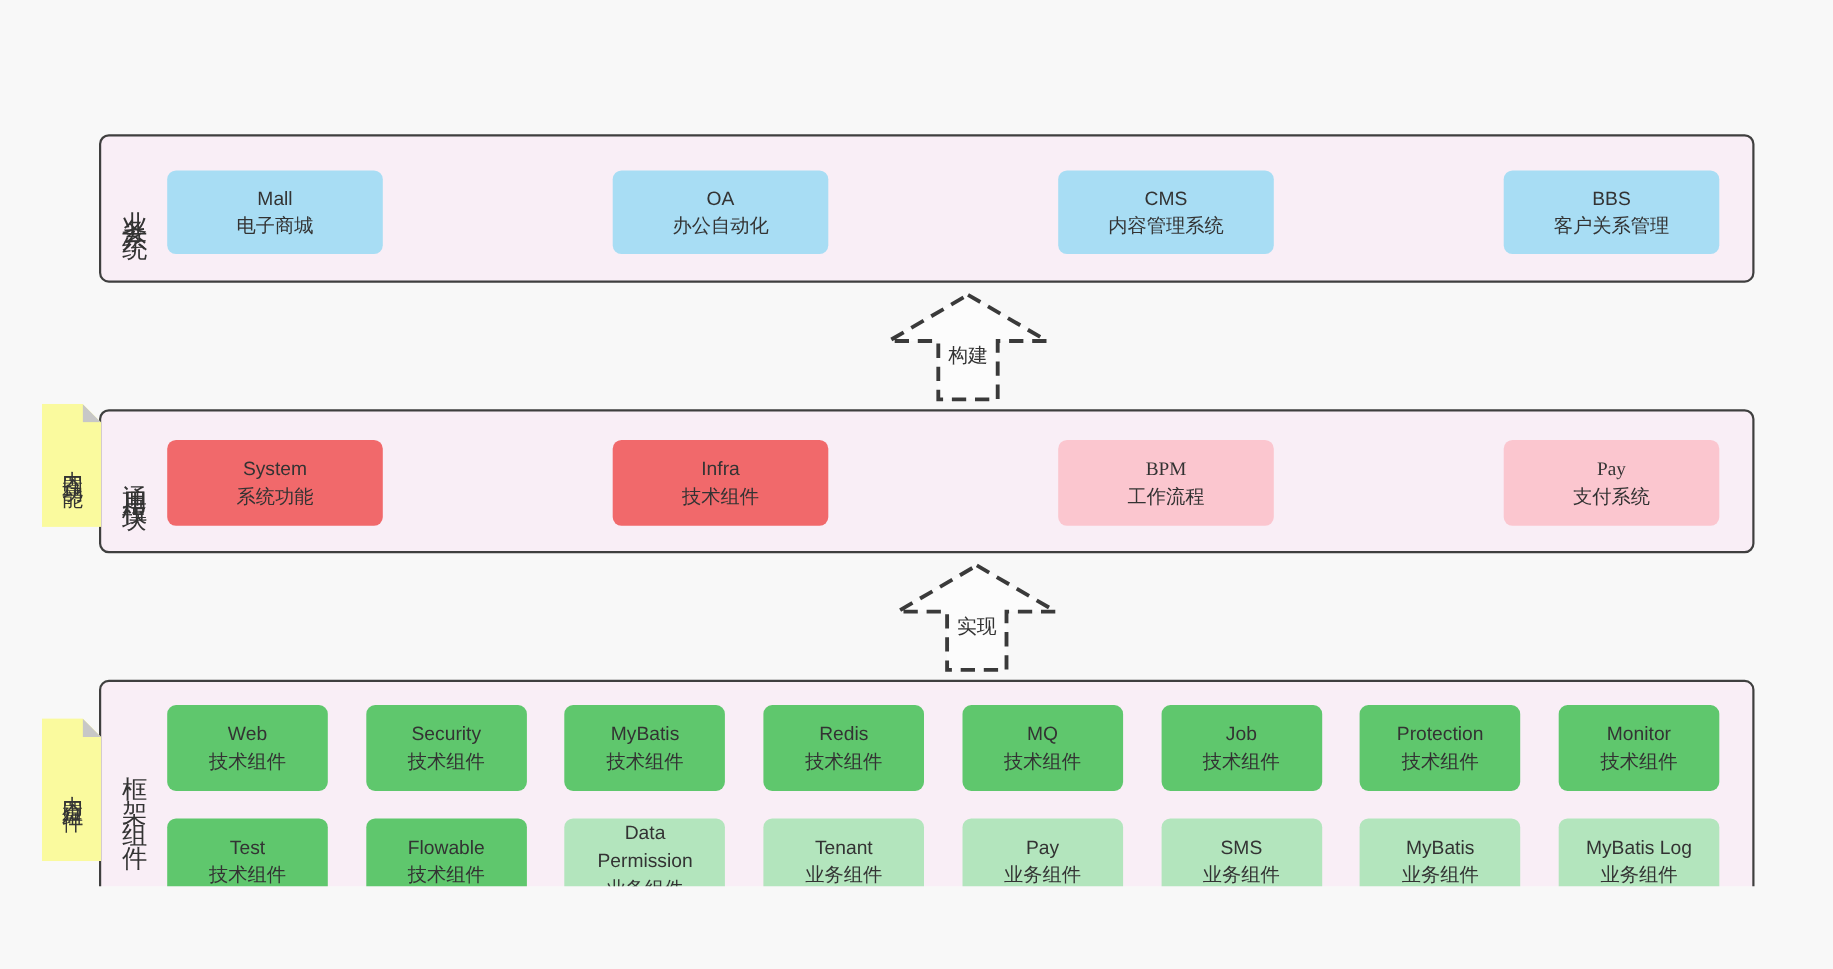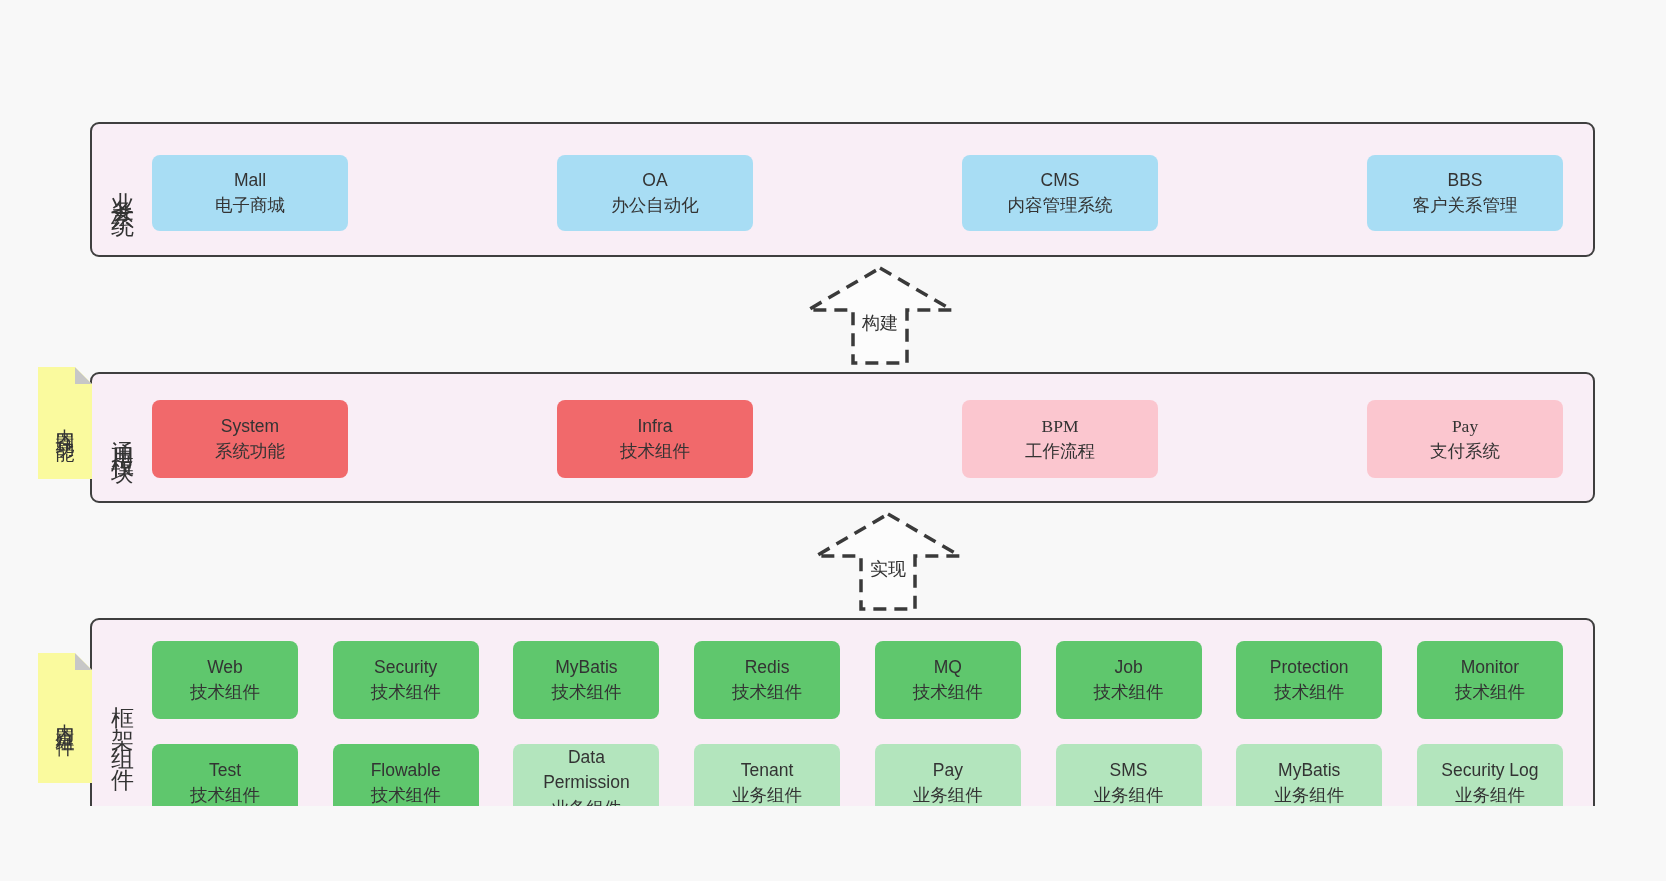--- a/index.html
+++ b/index.html
@@ -188,21 +188,21 @@
       </div>
       <div class="node node-narrow green-light">
         <span class="node-name">SMS</span>
         <span class="node-desc">业务组件</span>
       </div>
       <div class="node node-narrow green-light">
         <span class="node-name">MyBatis</span>
         <span class="node-desc">业务组件</span>
       </div>
       <div class="node node-narrow green-light">
-        <span class="node-name">Security Log</span>
+        <span class="node-name">MyBatis Log</span>
         <span class="node-desc">业务组件</span>
       </div>
     </div>
   </div>
 
   <div class="sticky sticky-modules">
     <span class="sticky-fold"></span>
     <span class="sticky-text">内置功能</span>
   </div>
   <div class="sticky sticky-components">

